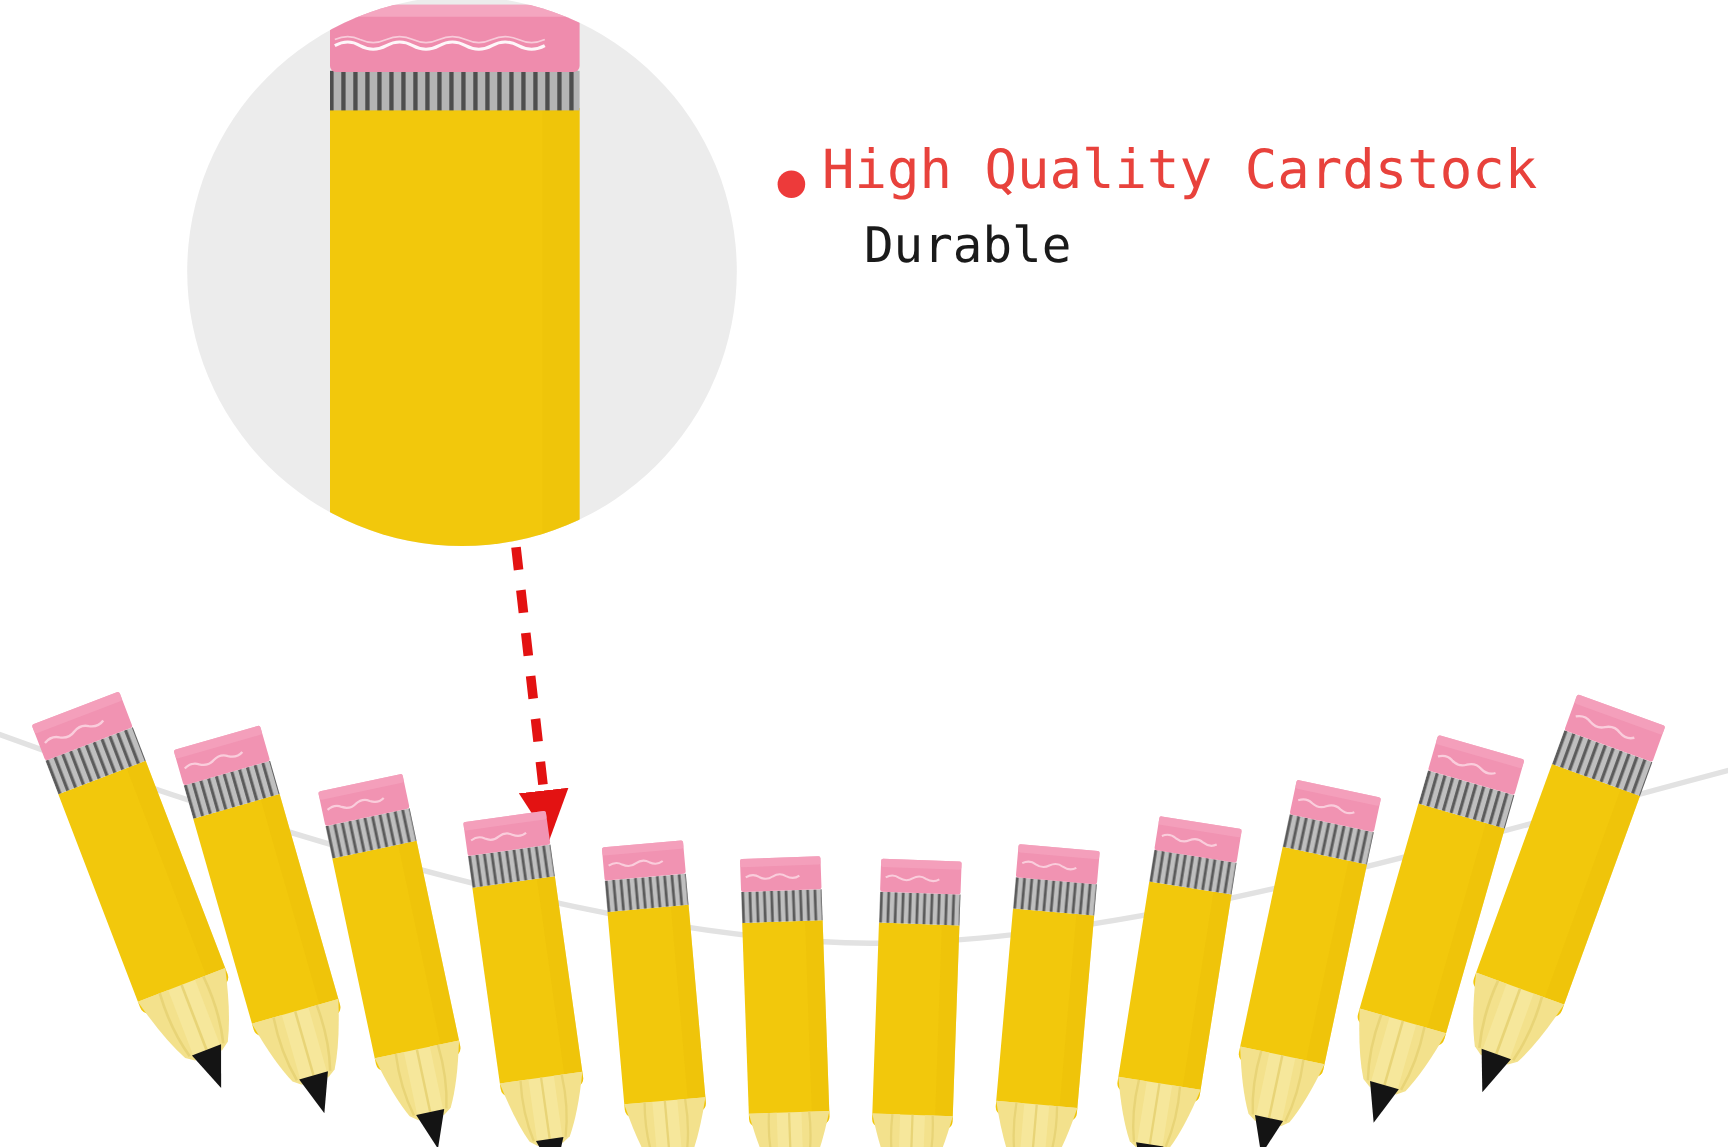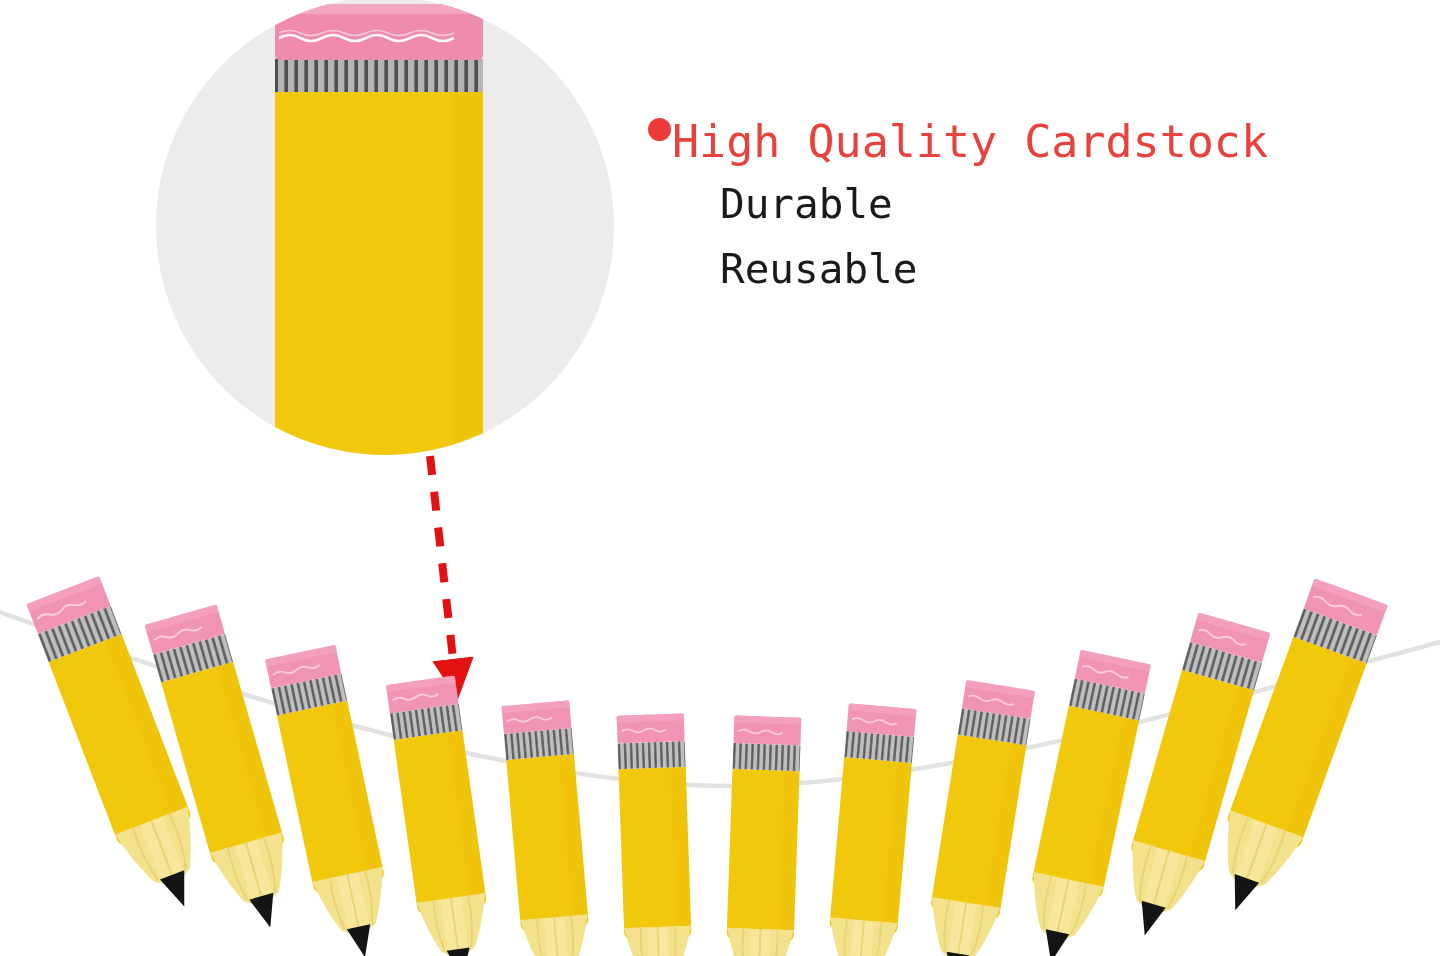--- a/index.html
+++ b/index.html
@@ -25,22 +25,22 @@
     display: block;
   }
   .txt-block {
     position: absolute;
     left: 648px;
     top: 118px;
     width: 760px;
   }
   .headline-row {
     display: flex;
-    align-items: flex-start;
-    gap: 1px;
+    align-items: flex-end;
+    gap: 14px;
     margin: 0 0 18px 0;
   }
   .bullet-dot {
     width: 23px;
     height: 23px;
     border-radius: 50%;
     background: #ED3A3A;
     flex: 0 0 auto;
     display: block;
   }
@@ -172,16 +172,15 @@
         </g>
       </g>
   </svg>
 
   <div class="txt-block">
     <div class="headline-row">
       <span class="bullet-dot"></span>
       <span class="headline">High Quality Cardstock</span>
     </div>
     <div class="sub-line">Durable</div>
-    <div class="sub-line">Reusable</div>
   </div>
 
 </div>
 
 </body></html>

